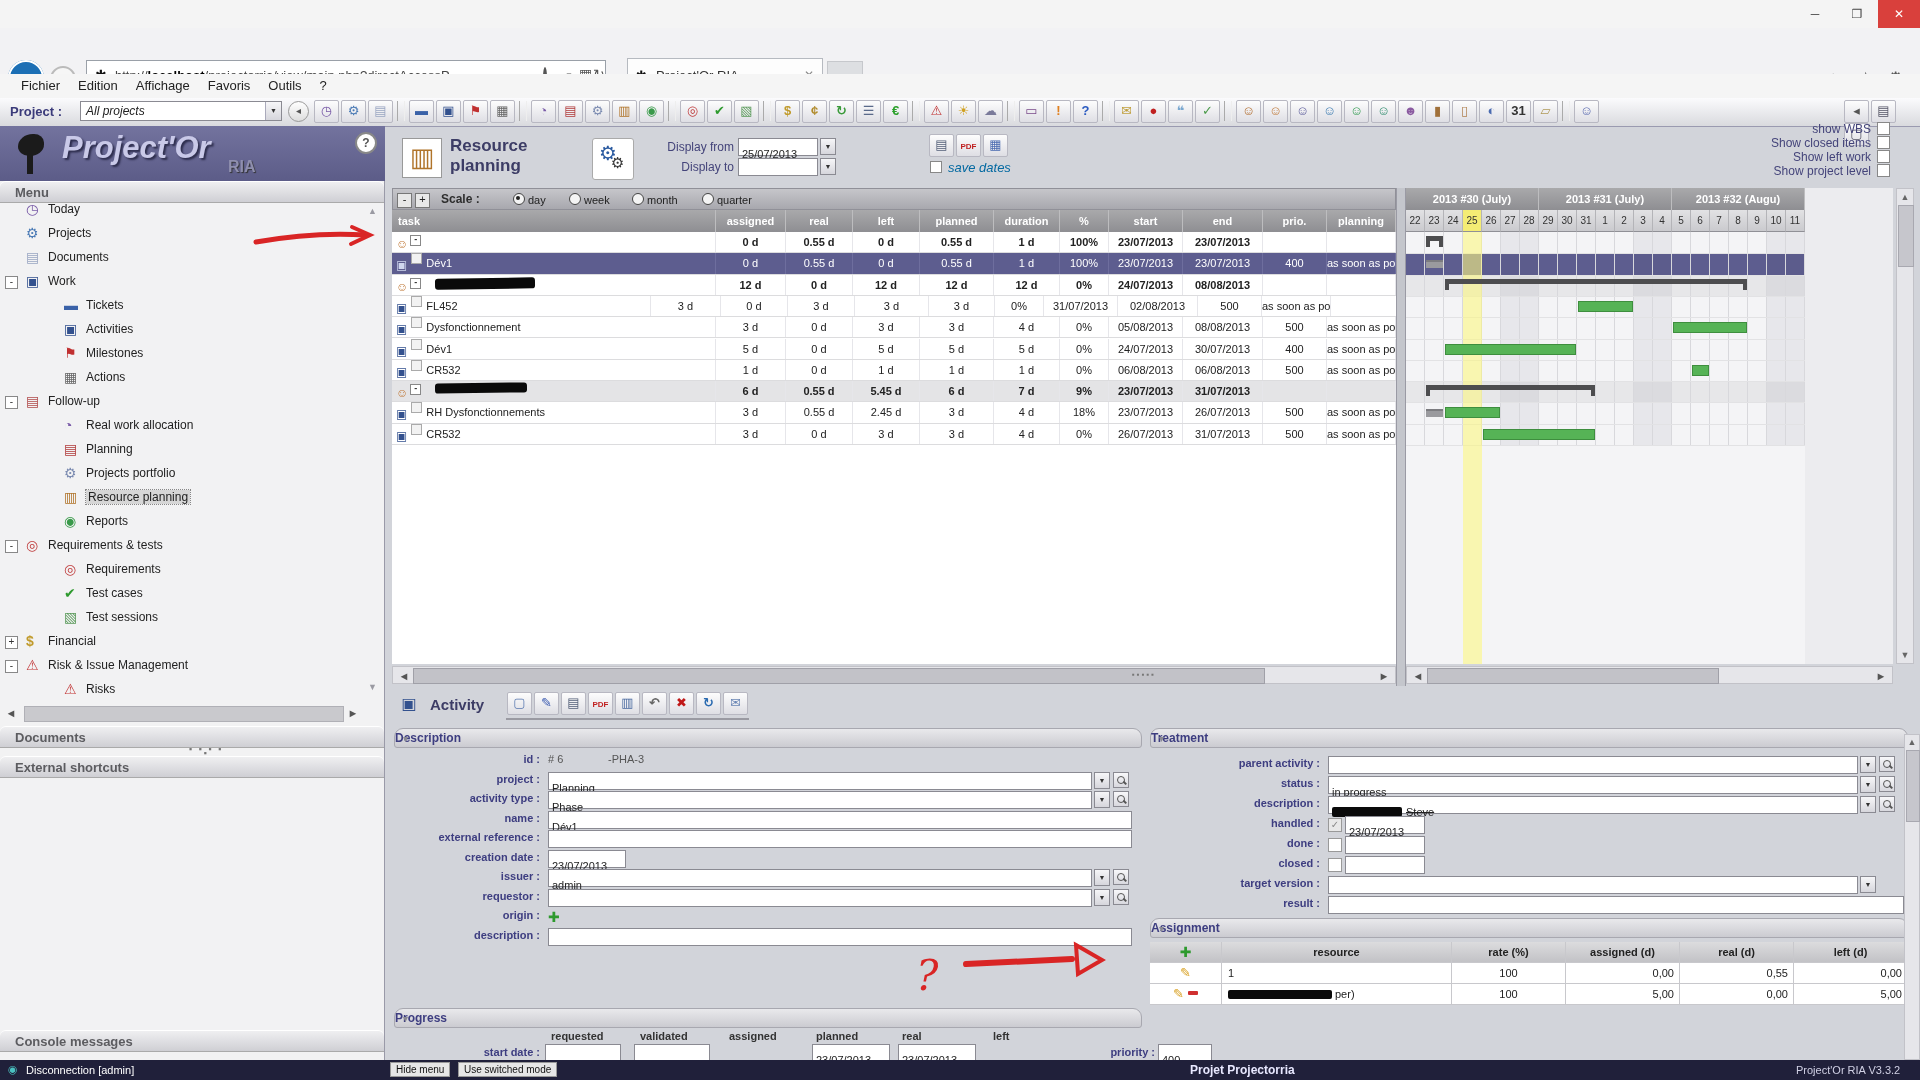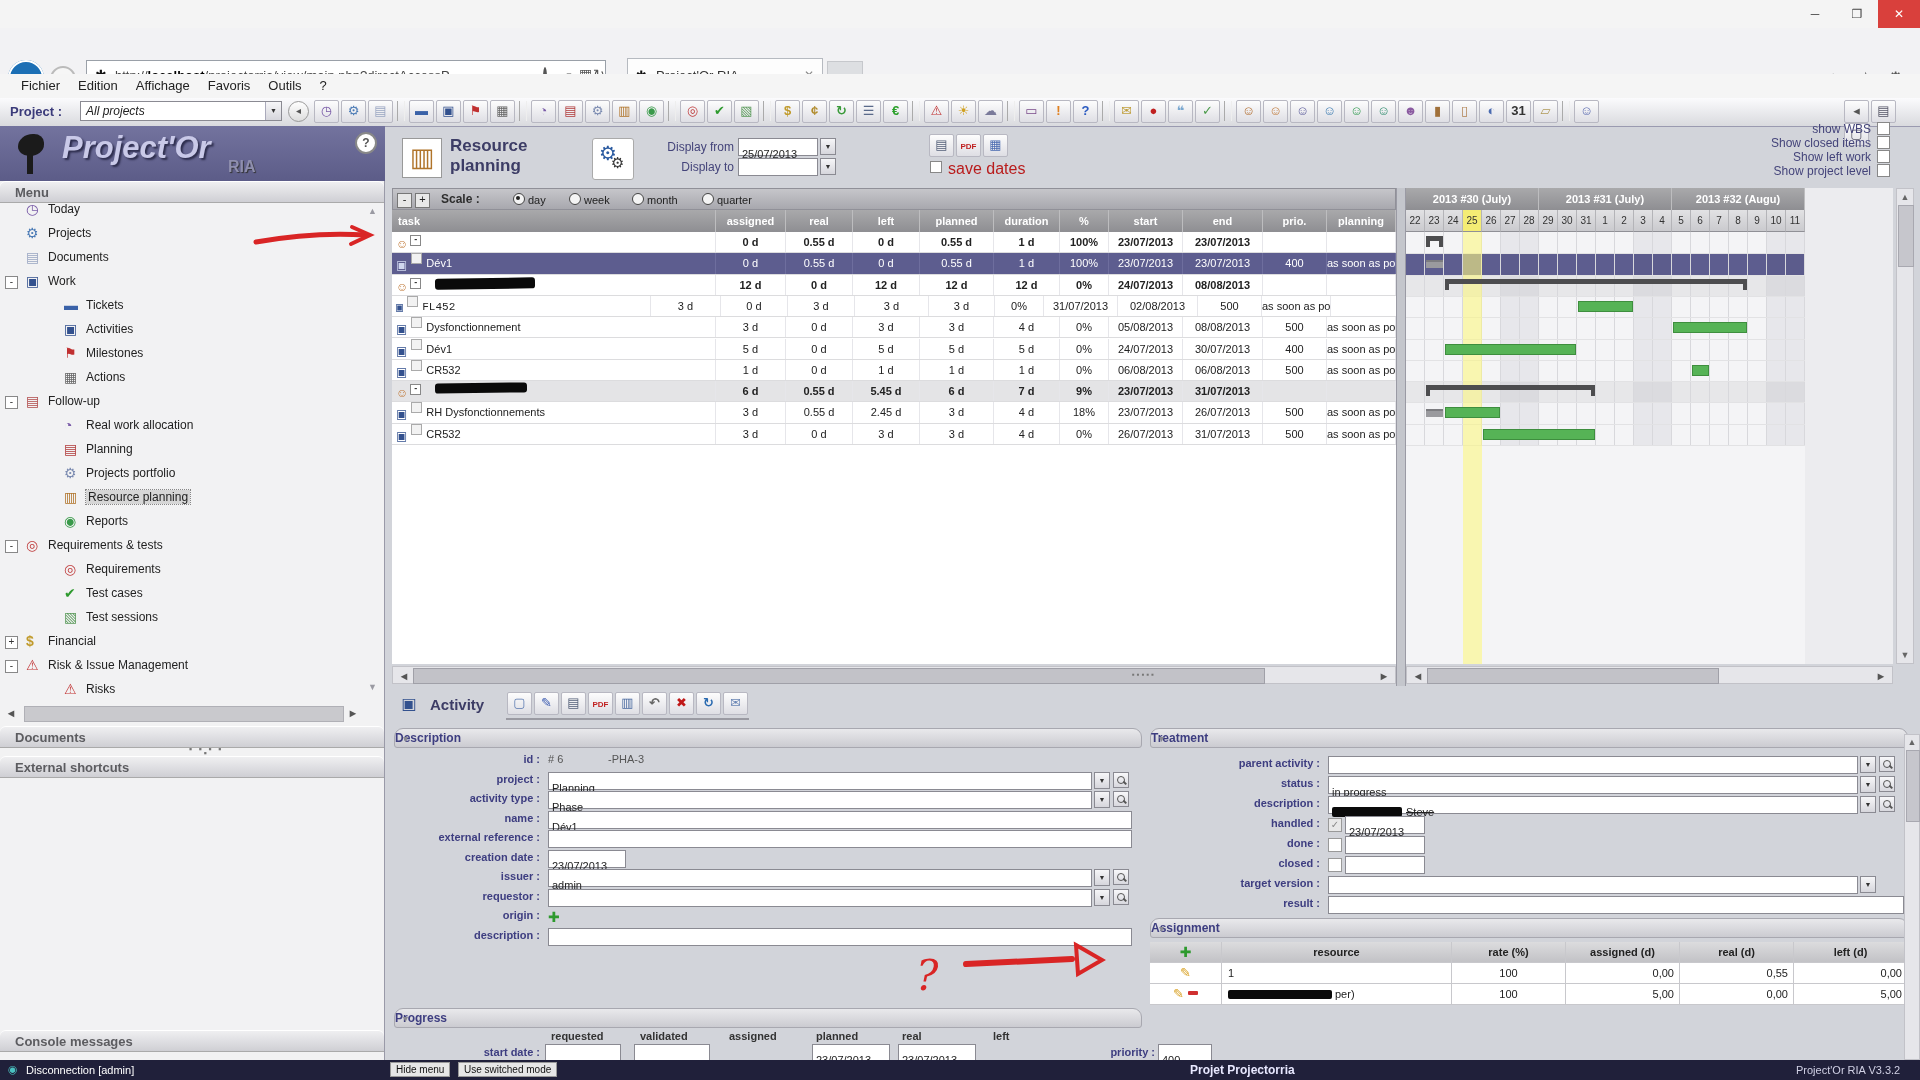--- a/index.html
+++ b/index.html
@@ -332,21 +332,21 @@
       <span class="g2">⚙</span>
   </div>
   <span class="hdr-label" style="left:600px;top:140px;width:134px;">Display from</span>
   <div class="field" style="left:738px;top:138px;width:80px;">25/07/2013</div>
   <div class="mini-combo" style="left:820px;top:138px;">▼</div>
   <span class="hdr-label" style="left:600px;top:160px;width:134px;">Display to</span>
   <div class="field" style="left:738px;top:158px;width:80px;"></div>
   <div class="mini-combo" style="left:820px;top:158px;">▼</div>
   <div class="abs" id="hdr-icons" style="left:928px;top:134px;"><span class="chip"><span class="g" style="color: rgb(85, 97, 122);">▤</span></span><span class="chip"><span class="g" style="color: rgb(192, 32, 32); font-size: 8px;">PDF</span></span><span class="chip"><span class="g" style="color: rgb(74, 106, 176);">▦</span></span></div>
   <div class="checkbox" style="left:930px;top:161px;"></div>
-  <span class="abs" style="left:948px;top:160px;color:#b91c1c;font-size:16px;">save dates</span>
+  <span class="abs" style="left:948px;top:160px;color:#0369a1;font-size:13px;font-style:italic;">save dates</span>
   <div class="abs" id="toggles" style="left:1680px;top:122px;width:210px;text-align:right;color:#44447a;font-size:12px;">
       <div><span>show WBS</span><span style="display: inline-block; width: 11px; height: 11px; background: rgb(255, 255, 255); border: 1px solid rgb(136, 136, 136); margin-left: 6px; vertical-align: -2px;"></span></div>
       <div><span>Show closed items</span><span style="display: inline-block; width: 11px; height: 11px; background: rgb(255, 255, 255); border: 1px solid rgb(136, 136, 136); margin-left: 6px; vertical-align: -2px;"></span></div>
       <div><span>Show left work</span><span style="display: inline-block; width: 11px; height: 11px; background: rgb(255, 255, 255); border: 1px solid rgb(136, 136, 136); margin-left: 6px; vertical-align: -2px;"></span></div>
       <div><span>Show project level</span><span style="display: inline-block; width: 11px; height: 11px; background: rgb(255, 255, 255); border: 1px solid rgb(136, 136, 136); margin-left: 6px; vertical-align: -2px;"></span></div>
     </div>
 
   <div class="abs" id="scalebar">
     <span class="sq-btn" style="left:4px;">-</span>
     <span class="sq-btn" style="left:22px;">+</span>
@@ -401,21 +401,21 @@
         <div class="c" style="width: 67px;">12 d</div>
         <div class="c" style="width: 74px;">12 d</div>
         <div class="c" style="width: 66px;">12 d</div>
         <div class="c" style="width: 49px;">0%</div>
         <div class="c" style="width: 74px;">24/07/2013</div>
         <div class="c" style="width: 80px;">08/08/2013</div>
         <div class="c" style="width: 64px;"></div>
         <div class="c" style="width: 69px;"></div>
       </div>
       <div class="trow" style="top: 63.9px; height: 21.3px;">
-        <div class="c task" style="width: 259px; font-family: Liberation Mono, monospace;"><span class="row-ic" style="color: rgb(51, 81, 142);">▣</span><span class="mini-sq"></span><span>FL452</span></div>
+        <div class="c task" style="width: 259px;"><span class="row-ic" style="color: rgb(51, 81, 142);">▣</span><span class="mini-sq"></span><span>FL452</span></div>
         <div class="c" style="width: 70px;">3 d</div>
         <div class="c" style="width: 67px;">0 d</div>
         <div class="c" style="width: 67px;">3 d</div>
         <div class="c" style="width: 74px;">3 d</div>
         <div class="c" style="width: 66px;">3 d</div>
         <div class="c" style="width: 49px;">0%</div>
         <div class="c" style="width: 74px;">31/07/2013</div>
         <div class="c" style="width: 80px;">02/08/2013</div>
         <div class="c" style="width: 64px;">500</div>
         <div class="c" style="width: 69px;">as soon as poss</div>

